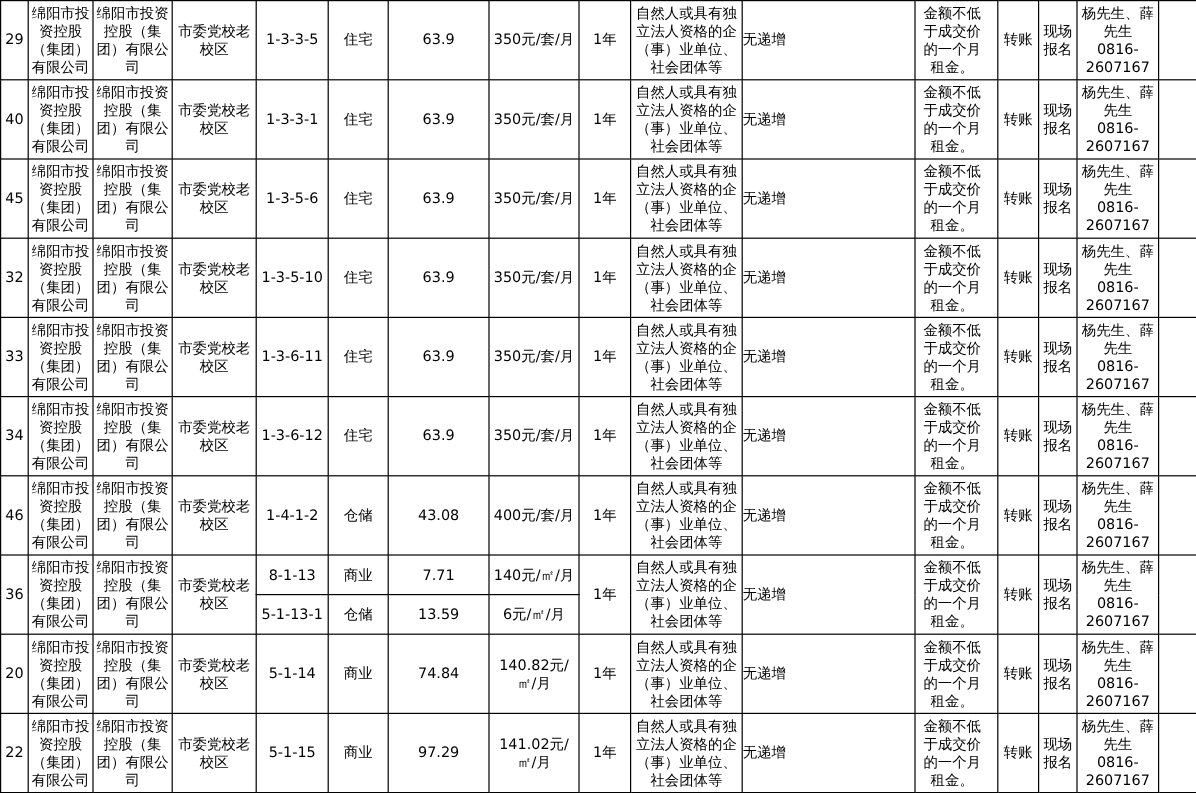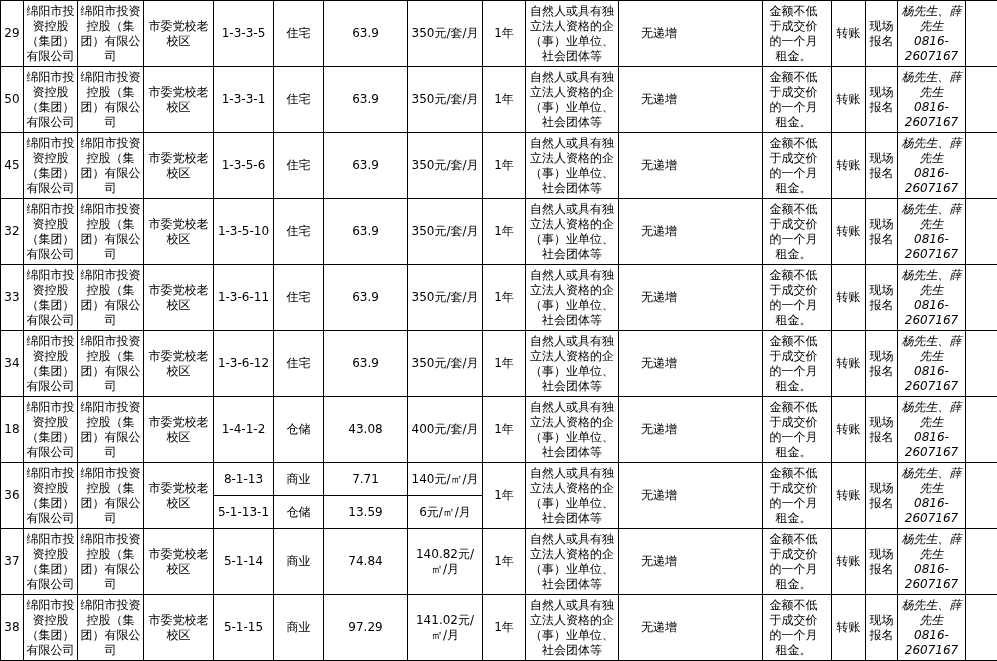--- a/index.html
+++ b/index.html
@@ -13,23 +13,23 @@
   }
   td{
     border:1px solid #000000;
     text-align:center;vertical-align:middle;
     font-size:12px;line-height:15px;color:#000000;
     padding:1px 1px;overflow:hidden;
   }
   tr.r{height:66px;}
   tr.half{height:33px;}
   td.c-unit,td.c-type,td.c-area,td.c-term,td.c-pay{white-space:nowrap;}
-  td.c-incr{text-align:left;padding-left:22px;}
+  td.c-incr{text-align:left;padding-left:0;}
   td.c-dep{text-align:center;padding-left:5px;padding-right:12px;margin-top:16px;}
-  td.c-contact div{text-align:center;font-style:italic;}
+  td.c-contact div{text-align:center;}
 </style>
 </head>
 <body>
 
 <div class="viewport">
 <table class="listing">
 <colgroup>
   <col style="width:23px">
         <col style="width:54px">
         <col style="width:66px">
@@ -65,21 +65,21 @@
     <td class="c-pay">转账</td>
     <td>现场报名</td>
     <td class="c-contact">
             <div>杨先生、薛先生</div>
             <div>0816-2607167</div>
           </td>
     <td></td>
   </tr>
 
   <tr class="r">
-    <td class="c-seq">50</td>
+    <td class="c-seq">40</td>
     <td>绵阳市投资控股（集团）有限公司</td>
     <td>绵阳市投资控股（集团）有限公司</td>
     <td>市委党校老校区</td>
     <td class="c-unit">1-3-3-1</td>
     <td class="c-type">住宅</td>
     <td class="c-area">63.9</td>
     <td>350元/套/月</td>
     <td class="c-term">1年</td>
     <td>自然人或具有独立法人资格的企（事）业单位、社会团体等</td>
     <td class="c-incr">无递增</td>
@@ -175,21 +175,21 @@
     <td class="c-pay">转账</td>
     <td>现场报名</td>
     <td class="c-contact">
             <div>杨先生、薛先生</div>
             <div>0816-2607167</div>
           </td>
     <td></td>
   </tr>
 
   <tr class="r">
-    <td class="c-seq">18</td>
+    <td class="c-seq">46</td>
     <td>绵阳市投资控股（集团）有限公司</td>
     <td>绵阳市投资控股（集团）有限公司</td>
     <td>市委党校老校区</td>
     <td class="c-unit">1-4-1-2</td>
     <td class="c-type">仓储</td>
     <td class="c-area">43.08</td>
     <td>400元/套/月</td>
     <td class="c-term">1年</td>
     <td>自然人或具有独立法人资格的企（事）业单位、社会团体等</td>
     <td class="c-incr">无递增</td>
@@ -225,21 +225,21 @@
     <td rowspan="2"></td>
   </tr>
   <tr class="half">
     <td class="c-unit">5-1-13-1</td>
     <td class="c-type">仓储</td>
     <td class="c-area">13.59</td>
     <td>6元/㎡/月</td>
   </tr>
 
   <tr class="r">
-    <td class="c-seq">37</td>
+    <td class="c-seq">20</td>
     <td>绵阳市投资控股（集团）有限公司</td>
     <td>绵阳市投资控股（集团）有限公司</td>
     <td>市委党校老校区</td>
     <td class="c-unit">5-1-14</td>
     <td class="c-type">商业</td>
     <td class="c-area">74.84</td>
     <td>140.82元/㎡/月</td>
     <td class="c-term">1年</td>
     <td>自然人或具有独立法人资格的企（事）业单位、社会团体等</td>
     <td class="c-incr">无递增</td>
@@ -247,21 +247,21 @@
     <td class="c-pay">转账</td>
     <td>现场报名</td>
     <td class="c-contact">
             <div>杨先生、薛先生</div>
             <div>0816-2607167</div>
           </td>
     <td></td>
   </tr>
 
   <tr class="r">
-    <td class="c-seq">38</td>
+    <td class="c-seq">22</td>
     <td>绵阳市投资控股（集团）有限公司</td>
     <td>绵阳市投资控股（集团）有限公司</td>
     <td>市委党校老校区</td>
     <td class="c-unit">5-1-15</td>
     <td class="c-type">商业</td>
     <td class="c-area">97.29</td>
     <td>141.02元/㎡/月</td>
     <td class="c-term">1年</td>
     <td>自然人或具有独立法人资格的企（事）业单位、社会团体等</td>
     <td class="c-incr">无递增</td>

